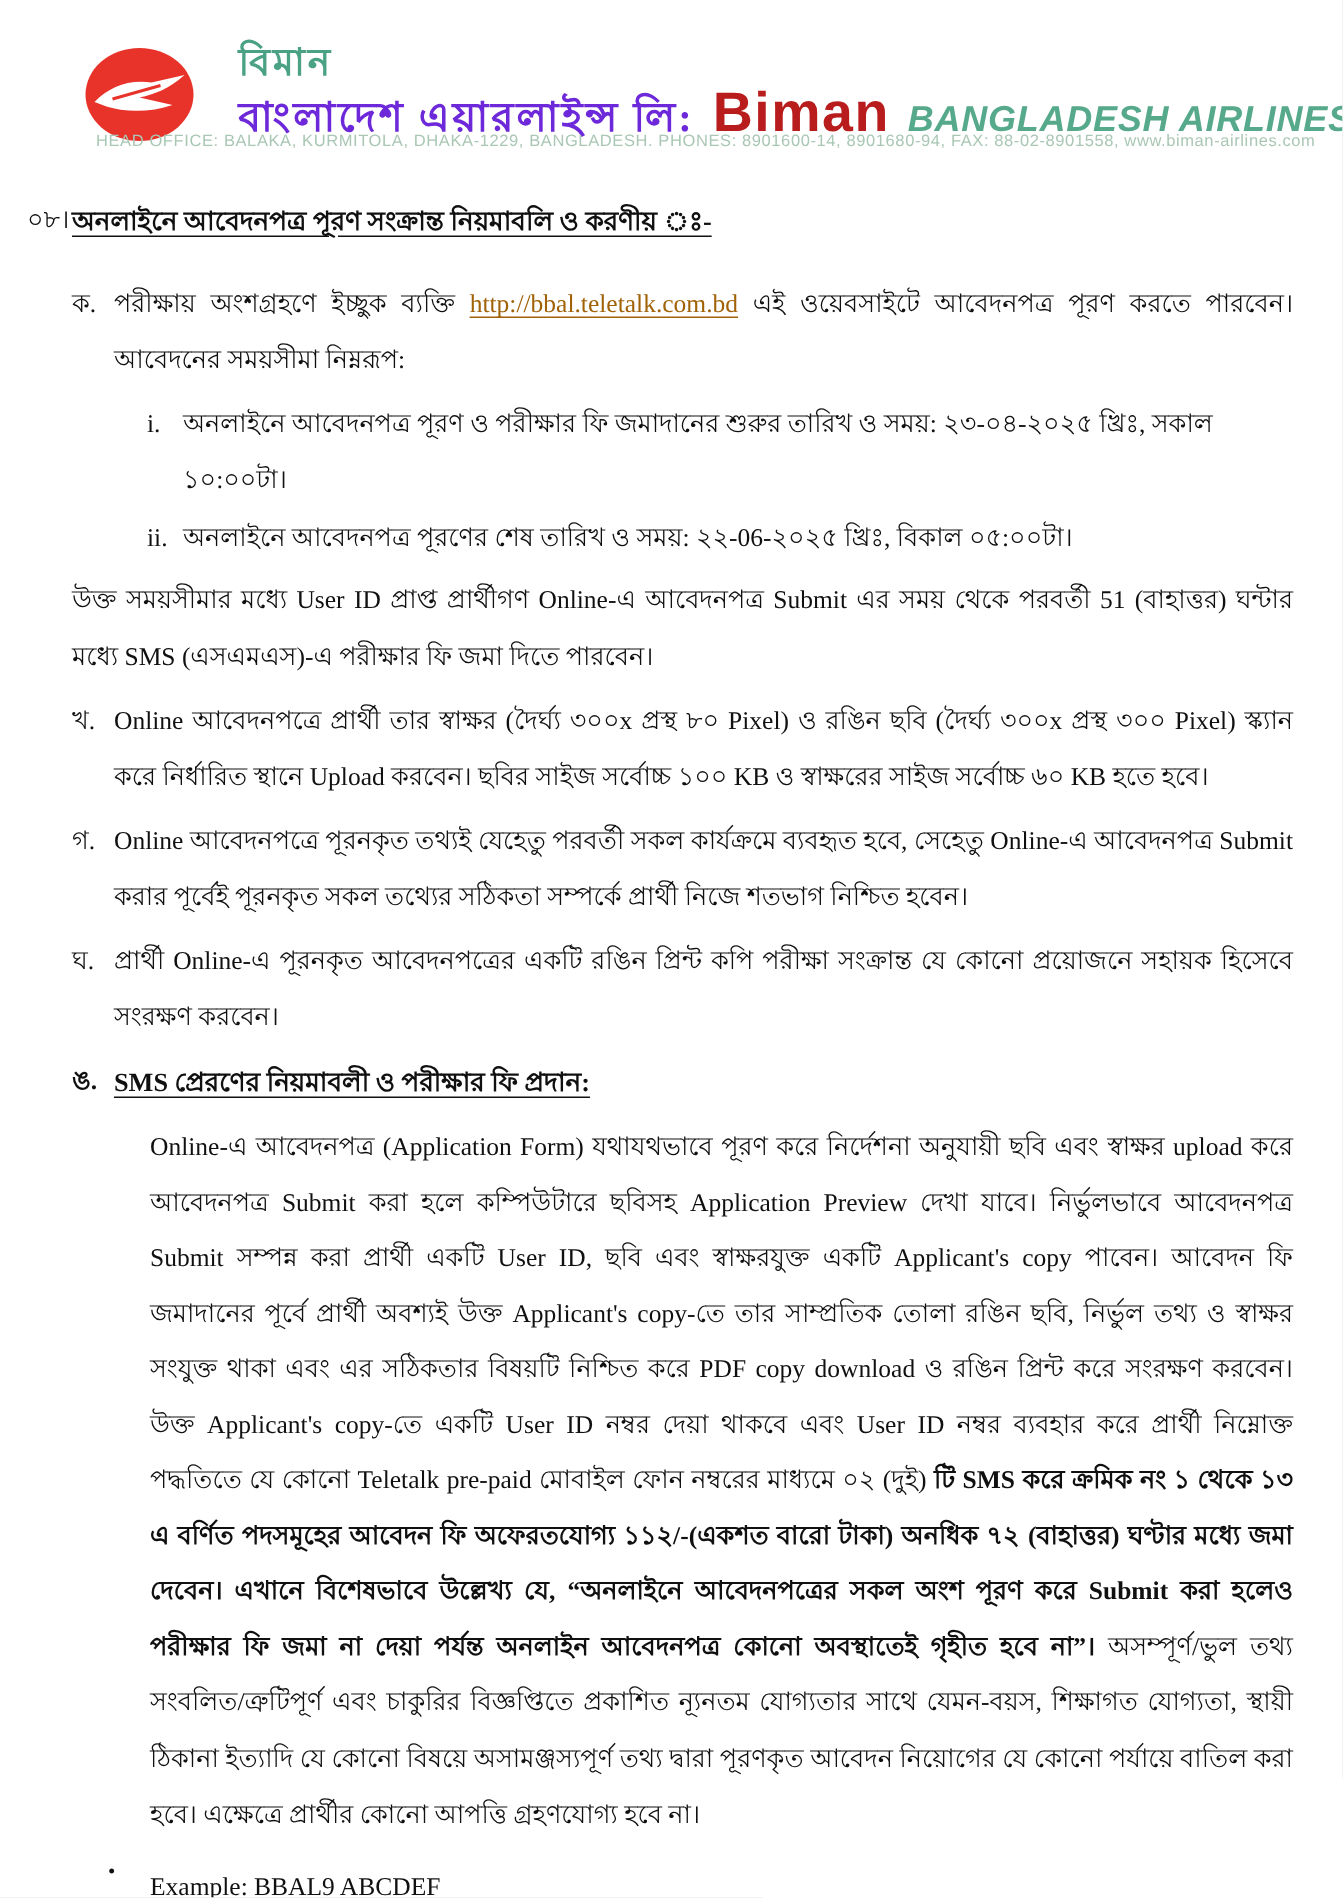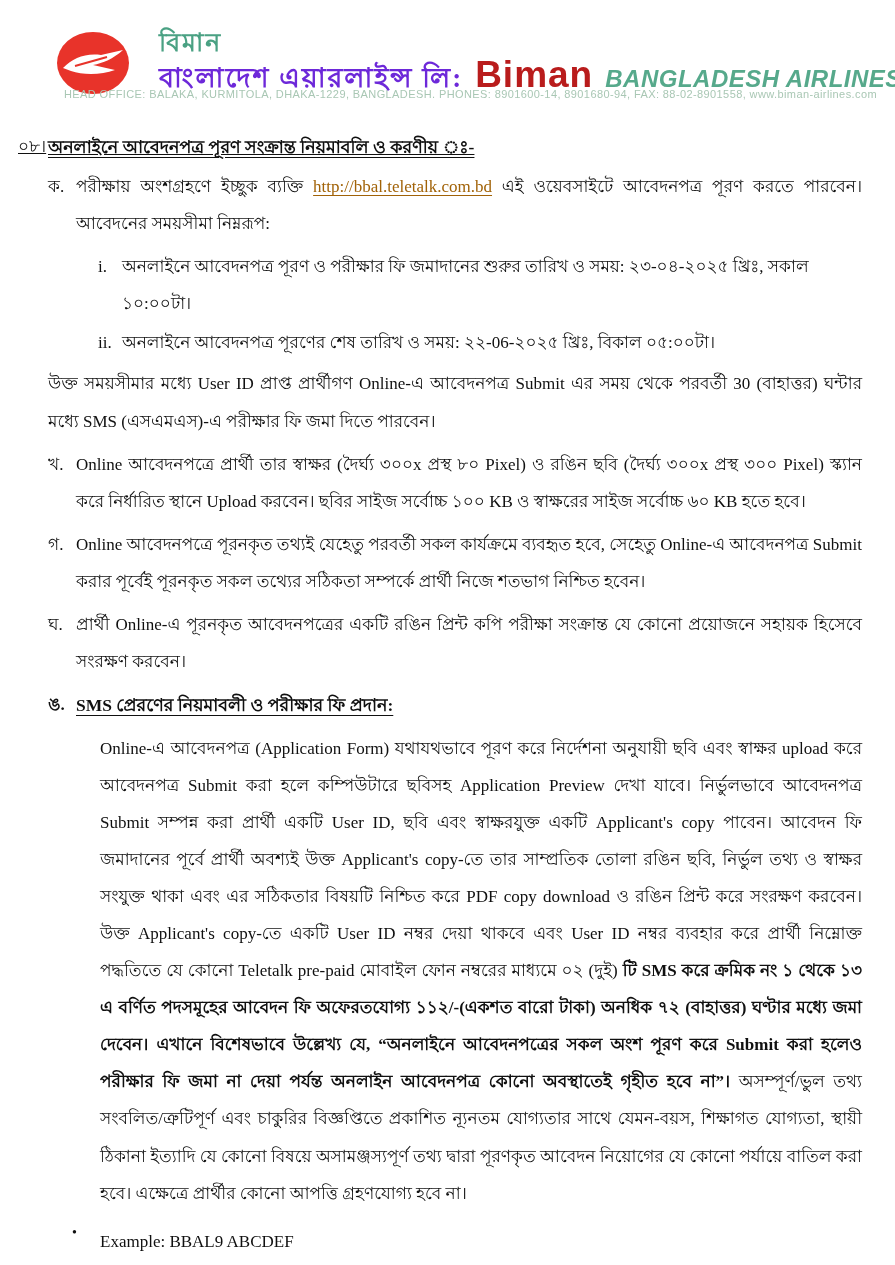--- a/index.html
+++ b/index.html
@@ -29,21 +29,21 @@
     font-family:"Liberation Sans","DejaVu Sans",sans-serif;
     font-size:24px; font-style:italic; font-weight:600; color:#56a98b; letter-spacing:.5px;
   }
   .letterhead-address {
     position:absolute; left:64px; top:88px; white-space:nowrap;
     font-family:"Liberation Sans","DejaVu Sans",sans-serif;
     font-size:11px; color:#a9c7b4; letter-spacing:.4px;
   }
   
   main { padding:16px 33px 0 48px; font-size:17px; }
-  .sec-head { display:flex; margin:6px 0 8px 0; line-height:1.5;text-decoration:underline; }
+  .sec-head { display:flex; margin:6px 0 24px 0; line-height:1.5; }
   .sec-num { flex:0 0 30px; margin-left:-30px; }
   .sec-title { margin:0; font-size:17.5px; font-weight:bold; text-decoration:underline; text-underline-offset:4px; }
 
   .item { display:flex; margin:6px 0; line-height:2.18; }
   .item > .lbl { flex:0 0 28px; }
   .item > .txt { flex:1; margin:0; text-align:justify; }
   .sub-item { display:flex; padding-left:50px; margin:2px 0; line-height:2.18; }
   .sub-item > .lbl { flex:0 0 24px; }
   .sub-item > p { margin:0; flex:1; }
   .flush-para { margin:4px 0; line-height:2.18; text-align:justify; }
@@ -101,21 +101,21 @@
 
     <div class="sub-item">
       <span class="lbl">i.</span>
       <p>অনলাইনে আবেদনপত্র পূরণ ও পরীক্ষার ফি জমাদানের শুরুর তারিখ ও সময়: ২৩-০৪-২০২৫ খ্রিঃ, সকাল ১০:০০টা।</p>
     </div>
     <div class="sub-item">
       <span class="lbl">ii.</span>
       <p>অনলাইনে আবেদনপত্র পূরণের শেষ তারিখ ও সময়: ২২-06-২০২৫ খ্রিঃ, বিকাল ০৫:০০টা।</p>
     </div>
 
-    <p class="flush-para">উক্ত সময়সীমার মধ্যে User ID প্রাপ্ত প্রার্থীগণ Online-এ আবেদনপত্র Submit এর সময় থেকে পরবর্তী 30 (বাহাত্তর) ঘন্টার মধ্যে SMS (এসএমএস)-এ পরীক্ষার ফি জমা দিতে পারবেন।</p>
+    <p class="flush-para">উক্ত সময়সীমার মধ্যে User ID প্রাপ্ত প্রার্থীগণ Online-এ আবেদনপত্র Submit এর সময় থেকে পরবর্তী 51 (বাহাত্তর) ঘন্টার মধ্যে SMS (এসএমএস)-এ পরীক্ষার ফি জমা দিতে পারবেন।</p>
 
     <div class="item">
       <span class="lbl">খ.</span>
       <p class="txt">Online আবেদনপত্রে প্রার্থী তার স্বাক্ষর (দৈর্ঘ্য ৩০০x প্রস্থ ৮০ Pixel) ও রঙিন ছবি (দৈর্ঘ্য ৩০০x প্রস্থ ৩০০ Pixel) স্ক্যান করে নির্ধারিত স্থানে Upload করবেন। ছবির সাইজ সর্বোচ্চ ১০০ KB ও স্বাক্ষরের সাইজ সর্বোচ্চ ৬০ KB হতে হবে।</p>
     </div>
 
     <div class="item">
       <span class="lbl">গ.</span>
       <p class="txt">Online আবেদনপত্রে পূরনকৃত তথ্যই যেহেতু পরবর্তী সকল কার্যক্রমে ব্যবহৃত হবে, সেহেতু Online-এ আবেদনপত্র Submit করার পূর্বেই পূরনকৃত সকল তথ্যের সঠিকতা সম্পর্কে প্রার্থী নিজে শতভাগ নিশ্চিত হবেন।</p>
     </div>

